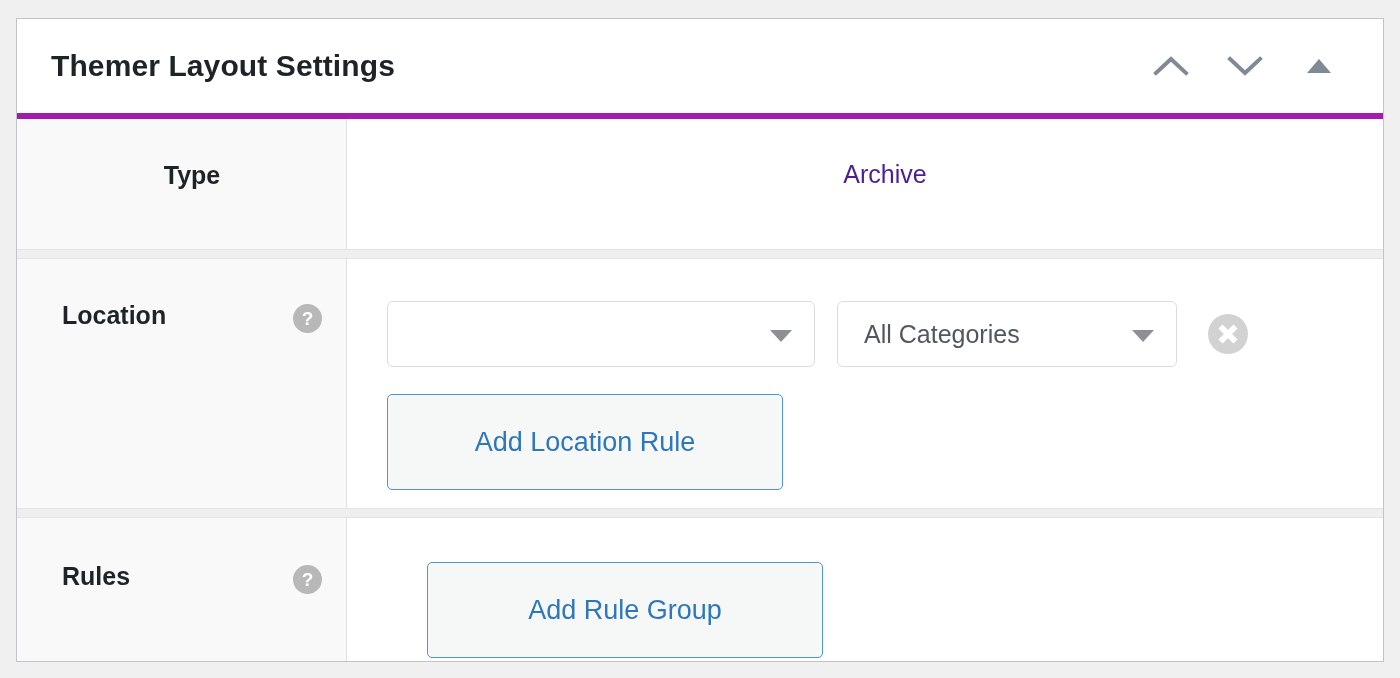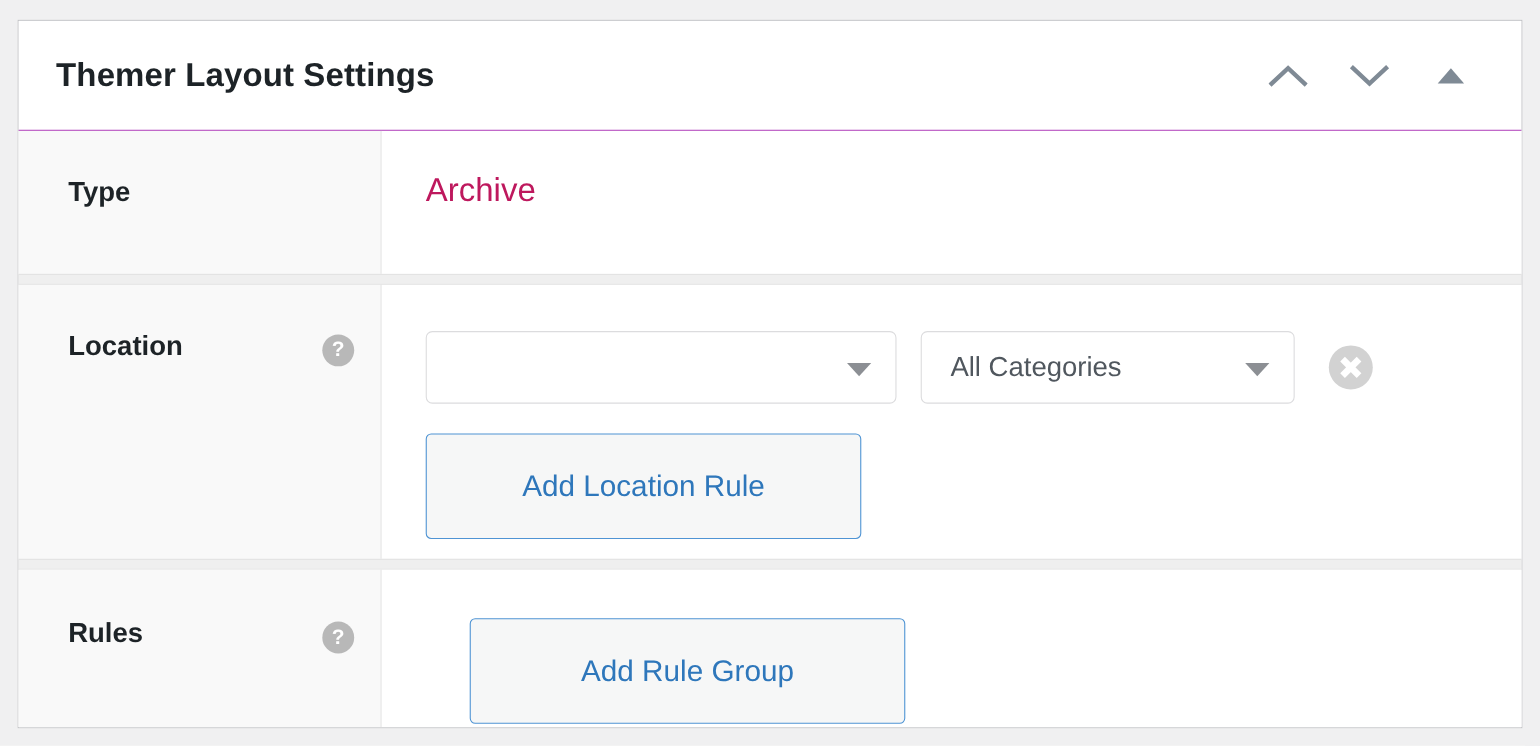--- a/index.html
+++ b/index.html
@@ -26,21 +26,21 @@
     box-sizing: border-box;
     display: flex;
     flex-direction: column;
   }
 
   
   .panel-header {
     height: 100px;
     flex: 0 0 100px;
     box-sizing: border-box;
-    border-bottom: 1px solid #a21caf;
+    border-bottom: 6px solid #a21caf;
     display: flex;
     align-items: center;
     padding: 0 26px 0 34px;
     background: #ffffff;
   }
   .panel-title {
     font-size: 30px;
     font-weight: 600;
     color: #1d2327;
     letter-spacing: 0.1px;
@@ -67,21 +67,21 @@
   .rows {
     flex: 1 1 auto;
     display: flex;
     flex-direction: column;
     background: #ffffff;
   }
   .row {
     display: flex;
     background: #ffffff;
   }
-  .row-type   { height: 130px; }
+  .row-type   { height: 130px; text-align: center; }
   .row-loc    { height: 249px; }
   .row-rules  { flex: 1 1 auto; }
 
   .row-sep {
     height: 10px;
     flex: 0 0 10px;
     background: #efefef;
     border-top: 1px solid #e3e3e3;
     border-bottom: 1px solid #e3e3e3;
     box-sizing: border-box;
@@ -127,22 +127,22 @@
   .cell-field {
     flex: 1 1 auto;
     box-sizing: border-box;
     padding: 40px 0 0 40px;
     background: #ffffff;
   }
   .row-loc .cell-field   { padding-top: 42px; }
   .row-rules .cell-field { padding-top: 44px; }
 
   .static-value {
-    font-size: 30px;
-    color: #be185d;
+    font-size: 25px;
+    color: #4c1d95;
     line-height: 30px;
   }
 
   
   .select-row {
     display: flex;
     align-items: center;
     gap: 22px;
   }
   .select {

